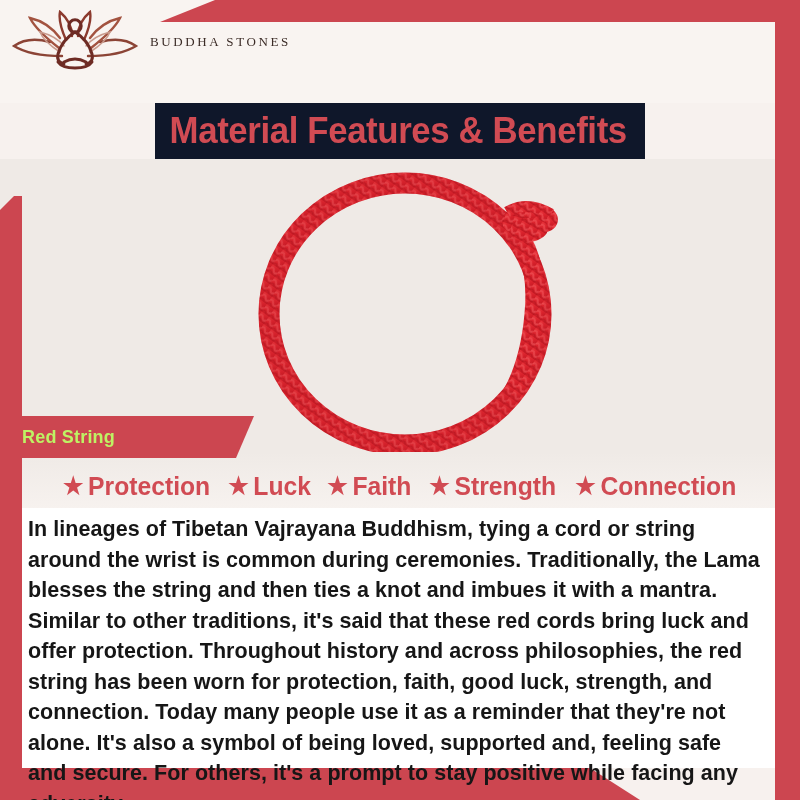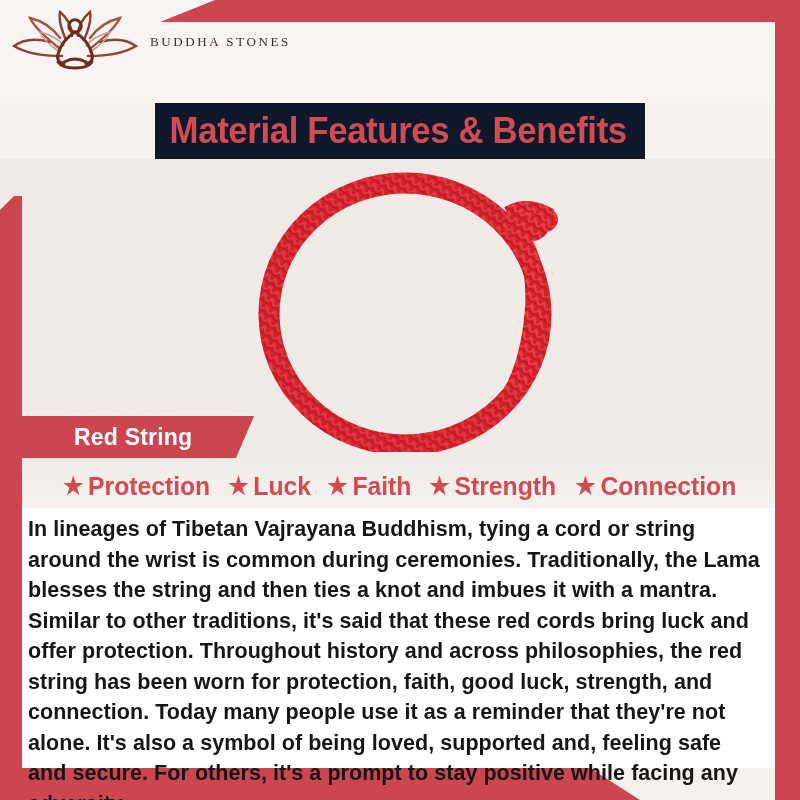--- a/index.html
+++ b/index.html
@@ -93,22 +93,21 @@
   
   .ribbon {
     position:absolute; left:22px; top:416px;
     width:232px; height:42px;
     background:#cc4650;
     clip-path:polygon(0 0, 232px 0, 214px 42px, 0 42px);
     display:flex; align-items:center;
     z-index:5;
   }
   .ribbon-label {
-    margin-left:52px;
-    color:#ffffff; font-weight:bold; font-size:23px;
+    color:#bef264; font-weight:bold; font-size:18px;
     letter-spacing:0.2px;
   }
 
   
   .benefits {
     position:absolute; left:22px; top:466px; width:756px; height:40px;
     display:flex; align-items:center; justify-content:center;
     z-index:5;
   }
   .benefit {

